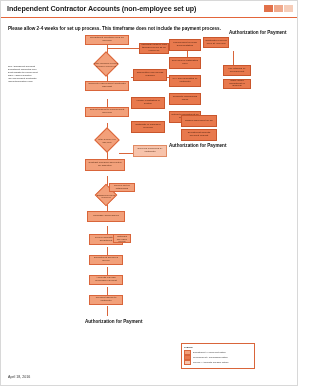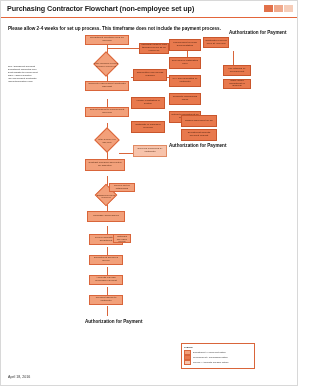--- a/index.html
+++ b/index.html
@@ -101,21 +101,21 @@
     position:absolute;
     font-size:2.3px;color:#333;line-height:1.3;
   }
 </style>
 </head>
 <body>
 
 <div class="page">
 
   <div class="header">
-    <div class="header-title">Purchasing Contractor Flowchart (non-employee set up)</div>
+    <div class="header-title">Independent Contractor Accounts (non-employee set up)</div>
     <div class="header-swatches">
       <div class="sw"></div>
       <div class="sw b"></div>
       <div class="sw c"></div>
     </div>
   </div>
 
   <div class="subtitle">Please allow 2-4 weeks for set up process. This timeframe does not include the payment process.</div>
 
   <div class="textblock" style="left:7px;top:64px;width:58px;white-space:pre-line;">Self Assessment Checklist

